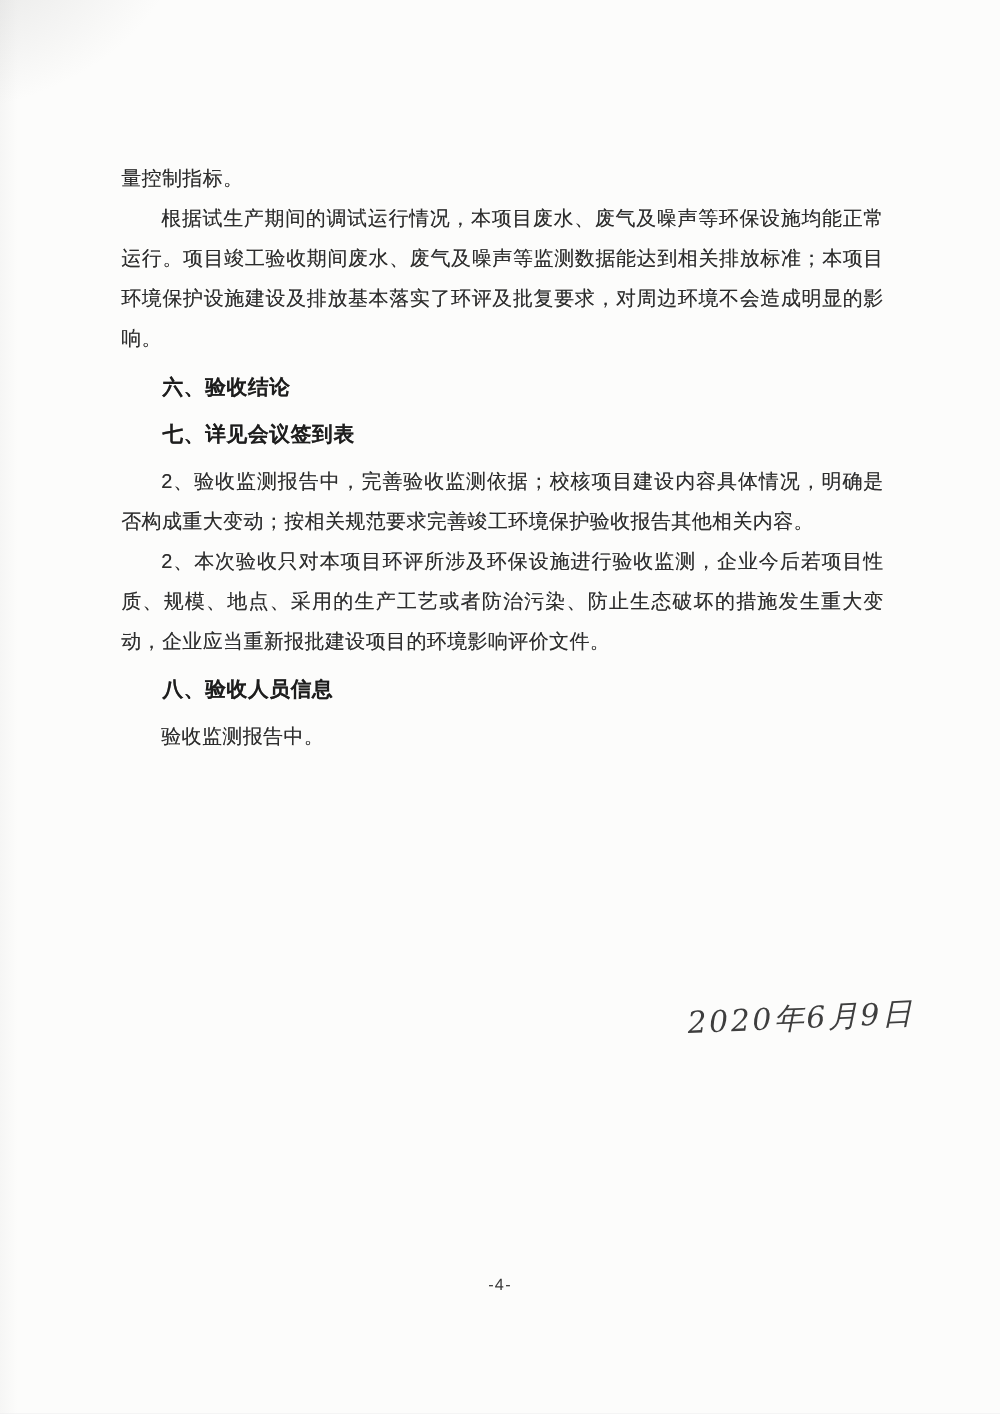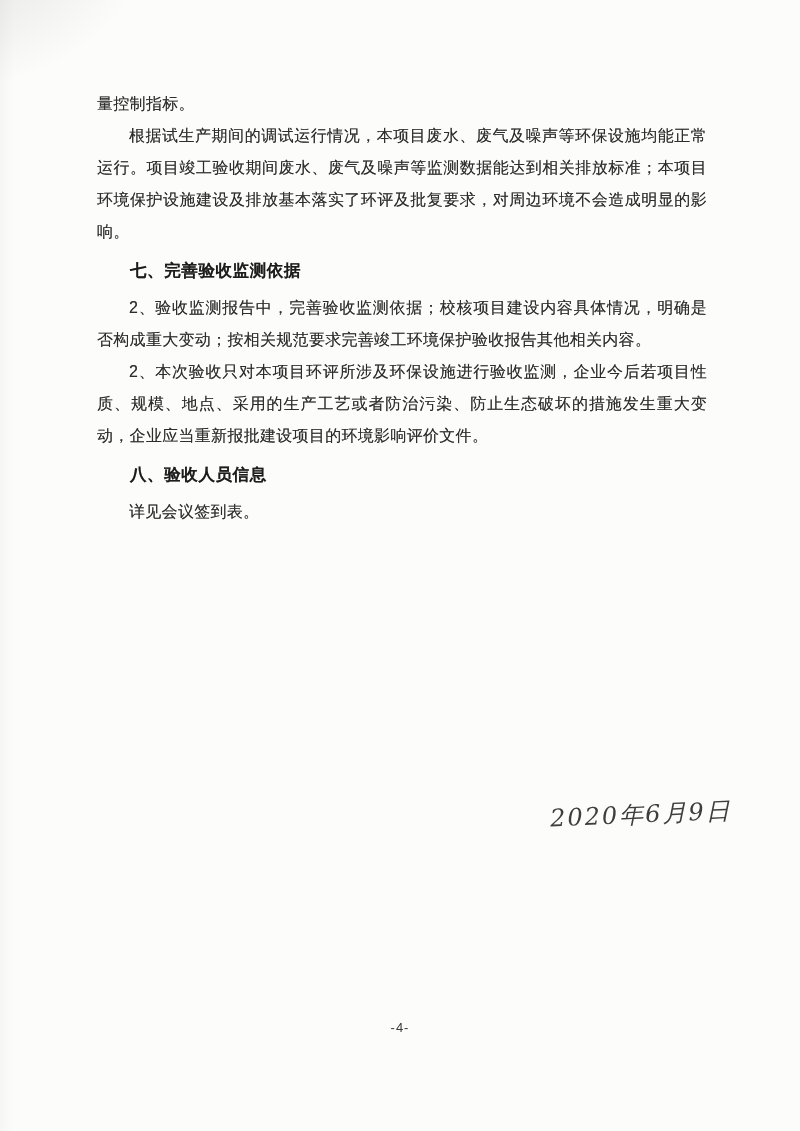--- a/index.html
+++ b/index.html
@@ -27,21 +27,21 @@
     letter-spacing: 0.3px;
     text-align: justify;
     text-justify: inter-ideograph;
   }
   .content p {
     margin: 0;
     text-indent: 2em;
     
     text-shadow: 0 0 0.4px rgba(45,45,45,0.55);
   }
-  .content p.no-indent { text-indent: 0; }
+  .content p.no-indent { text-indent: 0; margin-top: 40px; }
   .sec-heading {
     margin: 6px 0;
     font-size: 16.5px;
     line-height: 32px;
     font-weight: 700;
     color: #1d1d1d;
     text-indent: 2em;
     letter-spacing: 0.6px;
     text-shadow: 0 0 0.4px rgba(29,29,29,0.6);
   }
@@ -72,26 +72,27 @@
 </head>
 <body>
 
 <div class="page">
   <main class="content">
 
     <p class="no-indent">量控制指标。</p>
 
     <p>根据试生产期间的调试运行情况，本项目废水、废气及噪声等环保设施均能正常运行。项目竣工验收期间废水、废气及噪声等监测数据能达到相关排放标准；本项目环境保护设施建设及排放基本落实了环评及批复要求，对周边环境不会造成明显的影响。</p>
 
+    <h2 class="sec-heading">六、验收结论</h2>
 
-    <h2 class="sec-heading">七、完善验收监测依据</h2>
+    <h2 class="sec-heading">七、详见会议签到表</h2>
     <p>2、验收监测报告中，完善验收监测依据；校核项目建设内容具体情况，明确是否构成重大变动；按相关规范要求完善竣工环境保护验收报告其他相关内容。</p>
     <p>2、本次验收只对本项目环评所涉及环保设施进行验收监测，企业今后若项目性质、规模、地点、采用的生产工艺或者防治污染、防止生态破坏的措施发生重大变动，企业应当重新报批建设项目的环境影响评价文件。</p>
 
     <h2 class="sec-heading">八、验收人员信息</h2>
-    <p>详见会议签到表。</p>
+    <p>验收监测报告中。</p>
 
   </main>
 
   <div class="handwritten-date">2020年6月9日</div>
 
   <div class="page-number">-4-</div>
 </div>
 
 </body></html>

